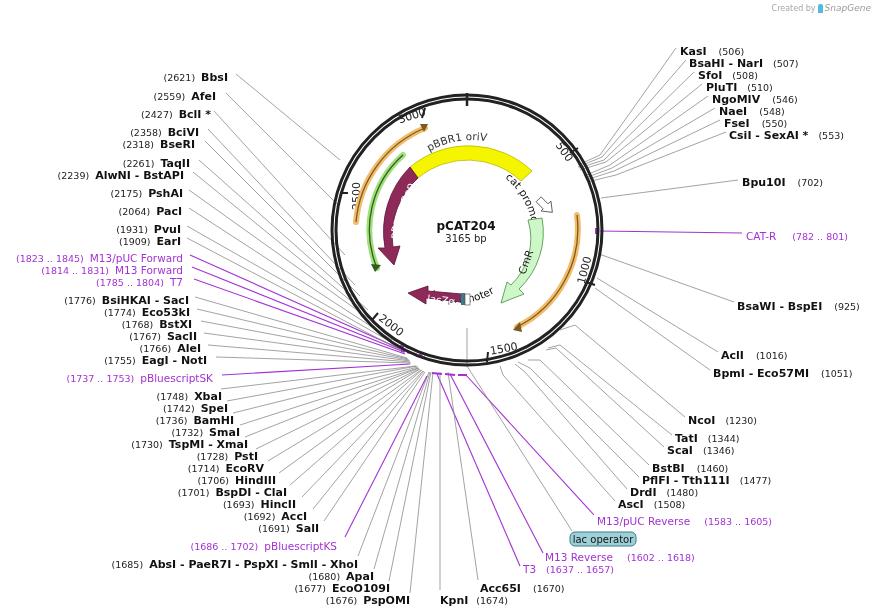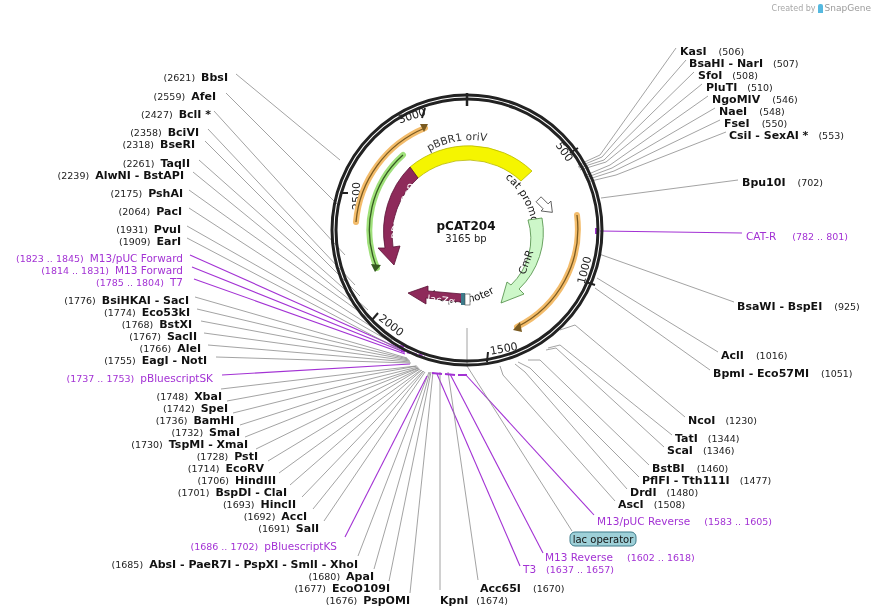--- a/index.html
+++ b/index.html
@@ -1,19 +1,19 @@
 <!DOCTYPE html>
 <html><head>
 <meta charset="utf-8">
 <style>
   html, body { margin:0; padding:0; background:#ffffff; }
   body { width:877px; height:616px; position:relative; overflow:hidden; font-family:"DejaVu Sans", sans-serif; }
   #map { position:absolute; left:0; top:0; }
   .credit { position:absolute; right:6px; top:3px; font-size:8px; color:#a8a8a8; font-family:"DejaVu Sans", sans-serif; display:flex; align-items:center; gap:2px; }
-  .credit .brand { font-size:9px; color:#9a9a9a; }
+  .credit .brand { font-size:9px; color:#9a9a9a;font-style:italic; }
   .credit .logo { display:inline-block; width:5px; height:9px; background:#55b9e0; border-radius:2px 2px 0 0; }
   text { font-family:"DejaVu Sans", sans-serif; }
   .enz { font-weight:bold; font-size:11px; fill:#111; }
   .pos { font-size:9.5px; fill:#222; }
   .prim { font-size:10.5px; fill:#a332d4; }
   .primpos { font-size:9.5px; fill:#a332d4; }
   .leader { stroke:#8c8c8c; stroke-width:0.8; fill:none; }
   .pleader { stroke:#a332d4; stroke-width:1.1; fill:none; }
 </style>
 </head>

